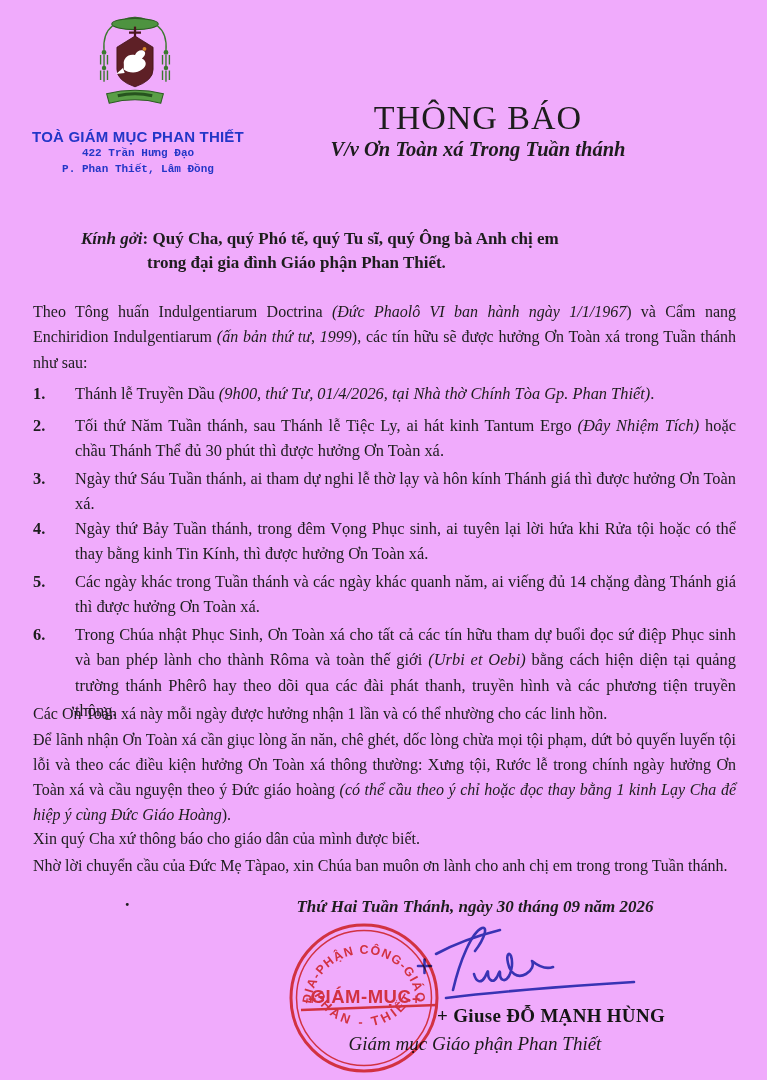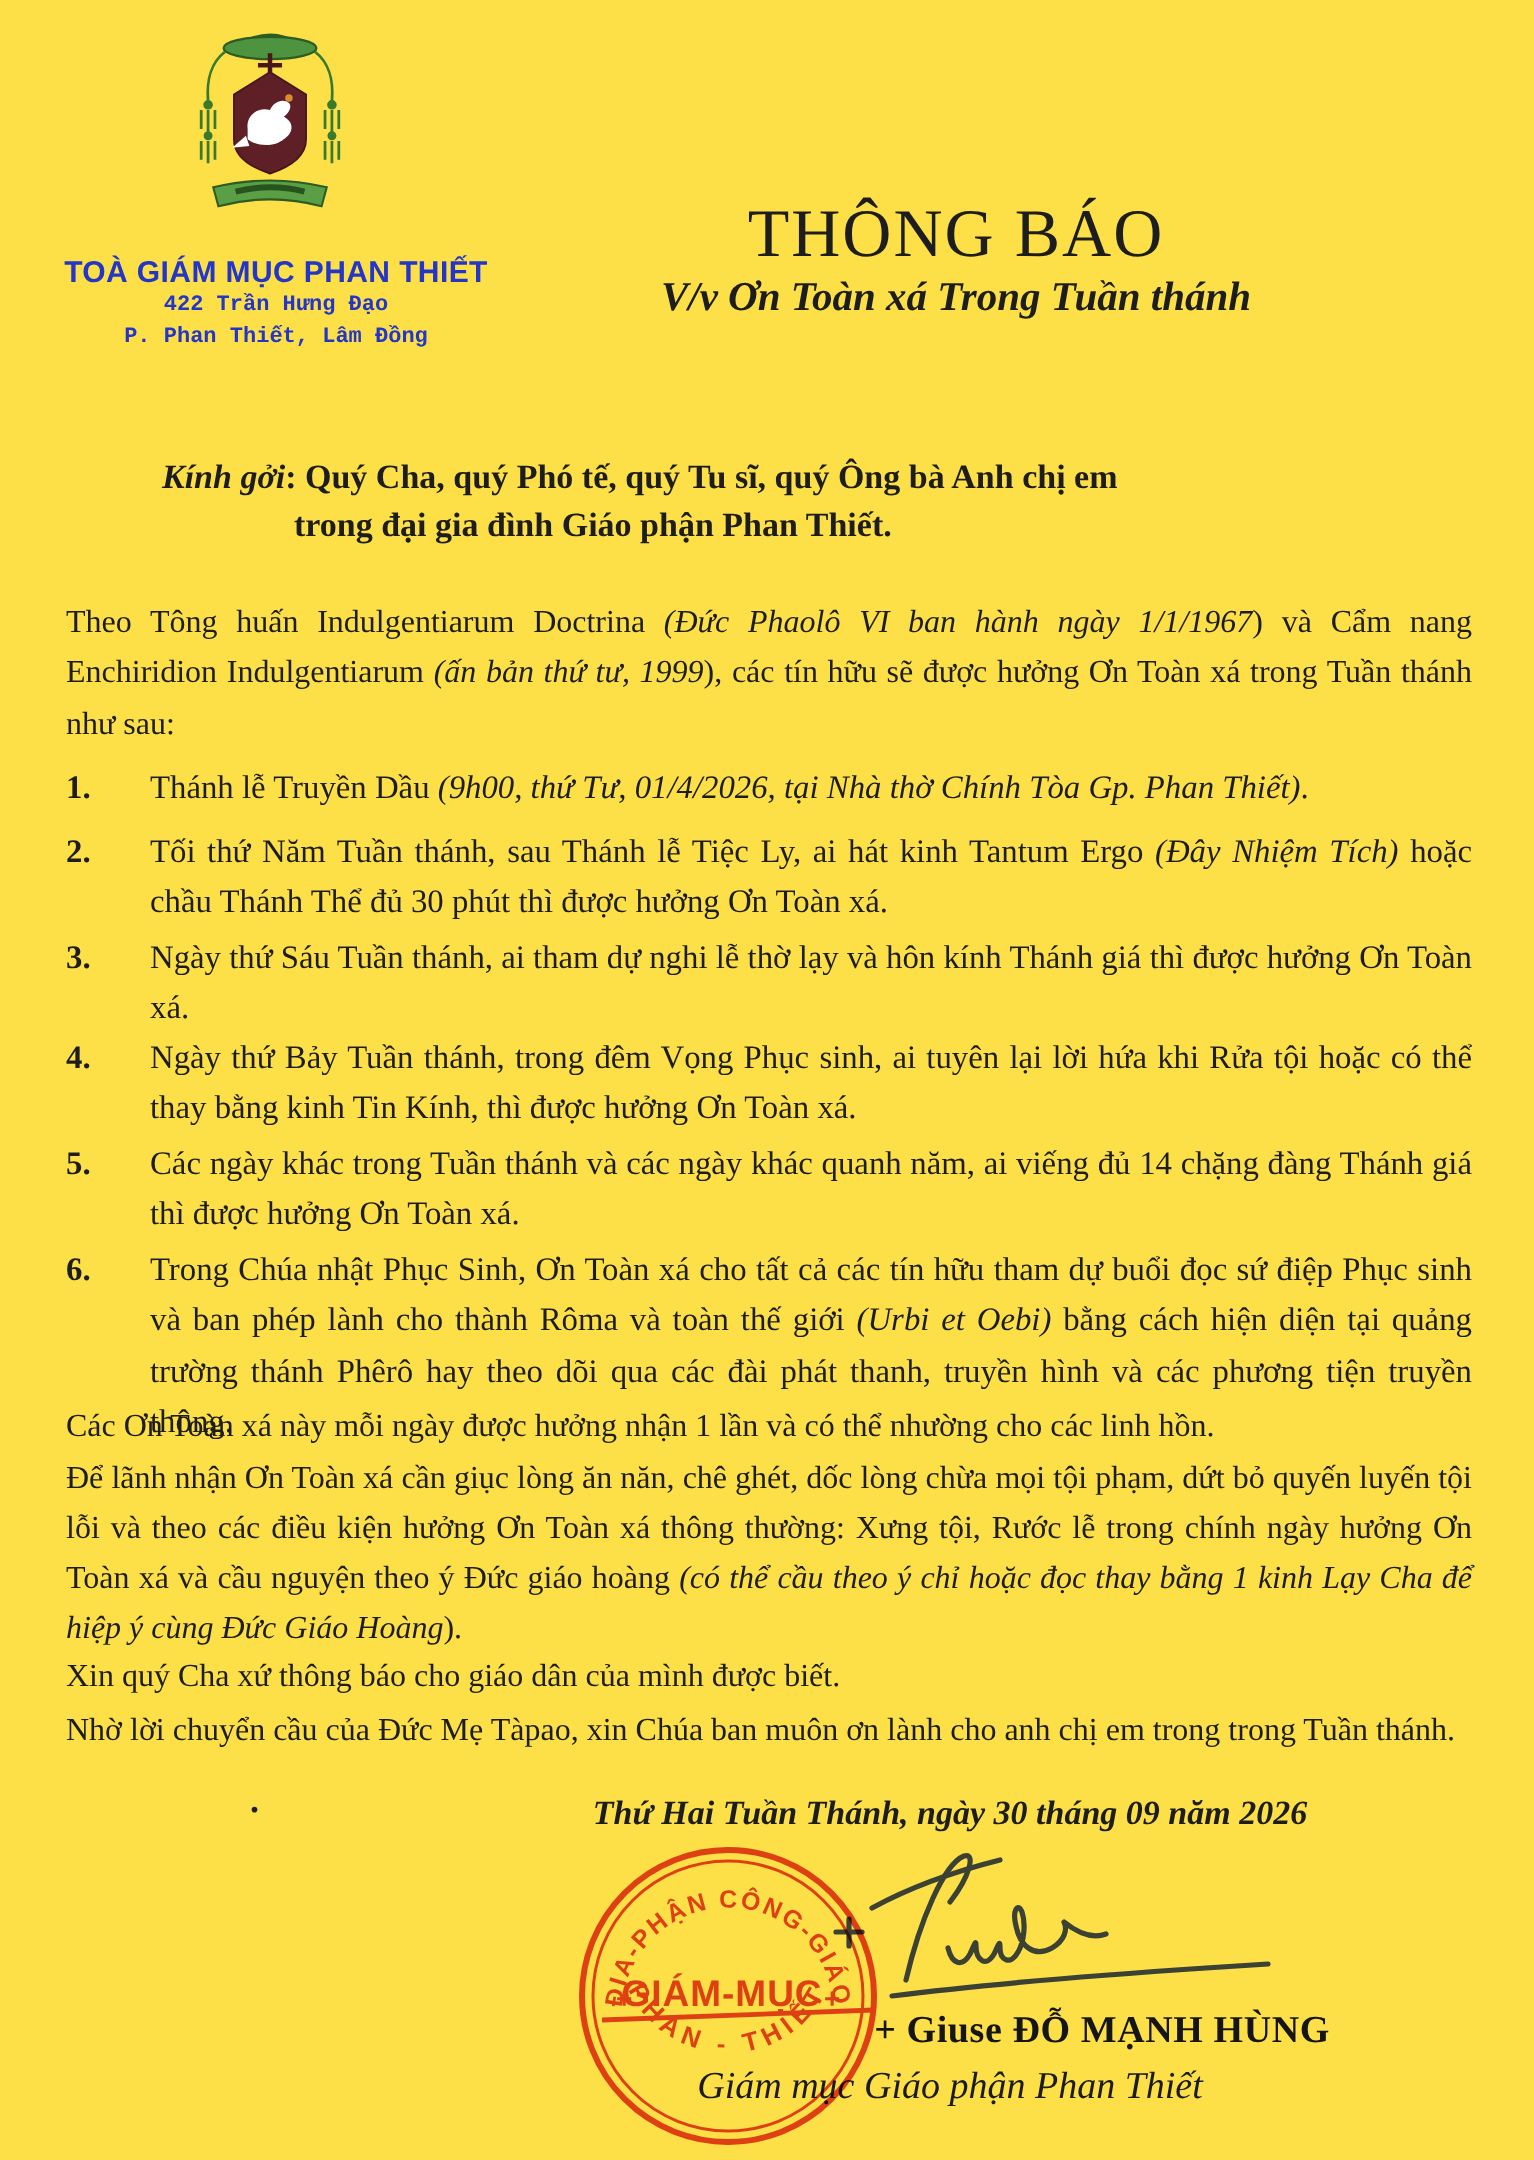--- a/index.html
+++ b/index.html
@@ -1,18 +1,18 @@
 <!DOCTYPE html>
 <html><head>
 <meta charset="utf-8">
 <style>
   html,body{margin:0;padding:0;background:#e8e8e8;}
   .page{
     position:relative;width:767px;height:1080px;margin:0 auto;
-    background:#fde047;overflow:hidden;
+    background:#f0abfc;overflow:hidden;
     font-family:"Liberation Serif", serif;color:#1d1d1d;
   }
   
   .logo{position:absolute;left:92px;top:12px;width:86px;height:98px;}
   .org{
     position:absolute;left:22px;top:128px;width:232px;text-align:center;
     font-family:"Liberation Sans", sans-serif;font-weight:bold;color:#2336c7;
   }
   .org-name{font-size:15px;line-height:17px;letter-spacing:.2px;}
   .org-line{font-size:11px;line-height:16px;font-family:Liberation Mono, monospace;}

